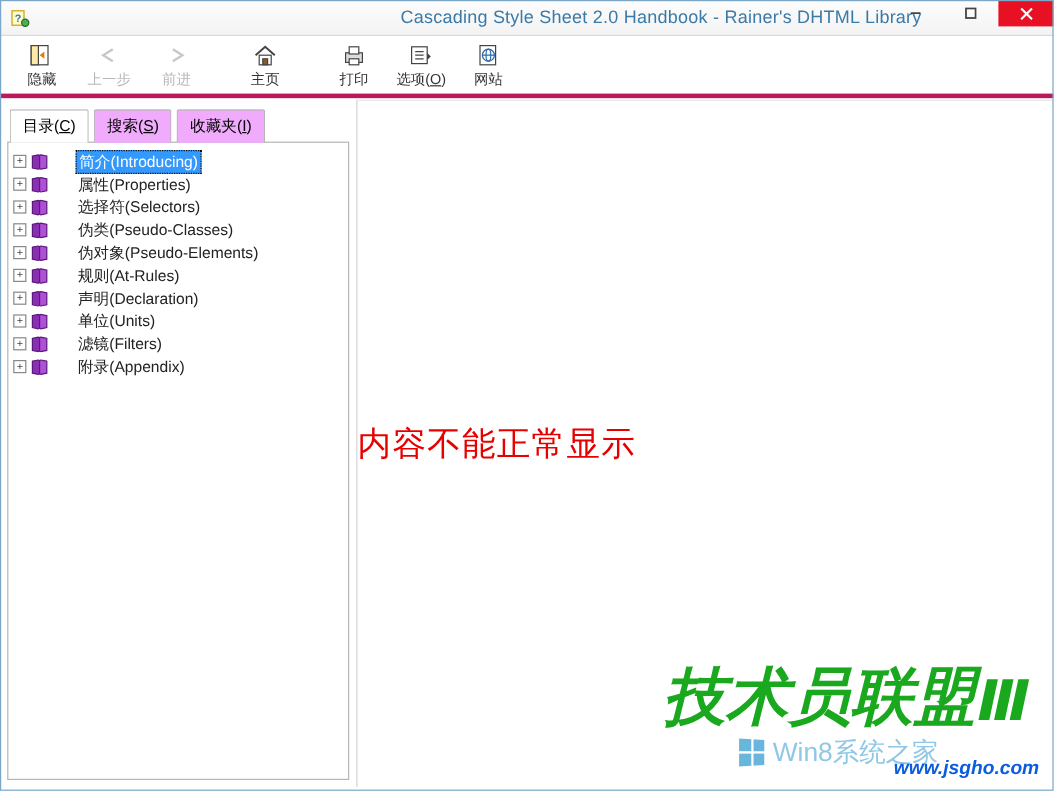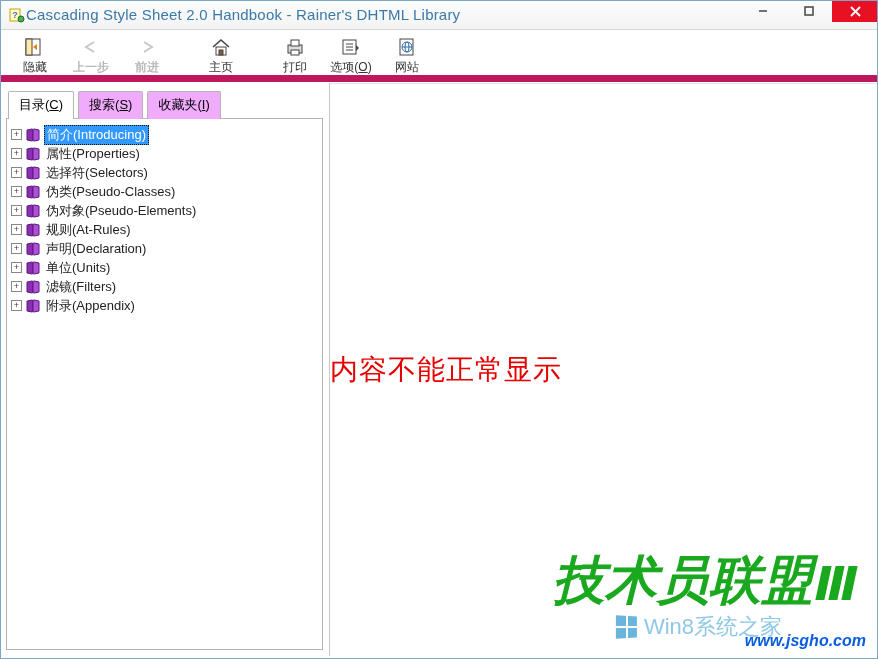--- a/index.html
+++ b/index.html
@@ -20,52 +20,52 @@
   align-items: center;
   position: relative;
 }
 .titlebar .app-icon {
   width: 18px; height:18px;
   margin-left: 8px;
   display:flex;align-items:center;justify-content:center;
 }
 .titlebar .title {
   flex:1;
-  text-align:left;
+  text-align:right;
   color:#3a7aa8;
   font-size:15px;
   letter-spacing:.2px;
   padding-right:110px;
 }
 .win-btns { position:absolute; right:0; top:0; display:flex; height:22px;}
 .win-btn { width:46px; height:22px; display:flex;align-items:center;justify-content:center; font-family:Arial; color:#555; }
 .win-btn.close { background:#e81123; color:#fff; width:46px; font-weight:bold;}
 .toolbar {
   height:52px;
   background:#fff;
-  border-bottom:7px solid #be185d;
+  border-bottom:4px solid #be185d;
   display:flex;
-  align-items:flex-start;
+  align-items:center;
   padding:2px 8px 0 8px;
   gap:2px;
 }
 .tb-item {
   display:flex;flex-direction:column;align-items:center;justify-content:center;
   min-width:54px;
   height:48px;
   color:#333;
   font-size:12px;
   gap:1px;
 }
-.tb-item.disabled { color:#b8b8b8;font-weight:bold; }
+.tb-item.disabled { color:#b8b8b8; }
 .tb-item .ico { width:22px;height:22px;display:flex;align-items:center;justify-content:center;}
 .tb-sep { width:16px; }
 .body-area { display:flex; height:calc(659px - 30px - 52px - 3px); border-top:1px solid #fff;}
 .nav-pane {
-  width:330px;
+  width:298px;
   border-right:1px solid #c9c9c9;
   background:#fff;
   display:flex;flex-direction:column;
   padding:4px 6px 6px 6px;
 }
 .tabs { display:flex; gap:4px; padding:4px 2px 0 2px;}
 .tab {
   border:1px solid #b5b5b5;
   border-bottom:none;
   background:#f0abfc;
@@ -92,21 +92,21 @@
   color:#222;
   white-space:nowrap;
 }
 .tree-row .plus {
   width:11px;height:11px;border:1px solid #888;background:#fff;
   display:flex;align-items:center;justify-content:center;font-size:9px;line-height:9px;color:#444;
 }
 .tree-row .book {
   width:16px;height:14px;display:flex;align-items:center;justify-content:center;
 }
-.tree-row .lbl { padding:0 2px; }
+.tree-row .lbl { padding:0 2px;margin-left:19px; }
 .tree-row.sel .lbl { background:#3399ff; color:#fff; border:1px dotted #111; padding:0 2px;}
 .content-pane {
   flex:1;
   background:#fff;
   border-top:1px solid #e4e4e4;
   position:relative;
   display:flex;align-items:center;justify-content:flex-start;
 }
 .error-text { color:#e60000; font-size:28px; font-weight:500; letter-spacing:1px;}
 .watermark1 {

